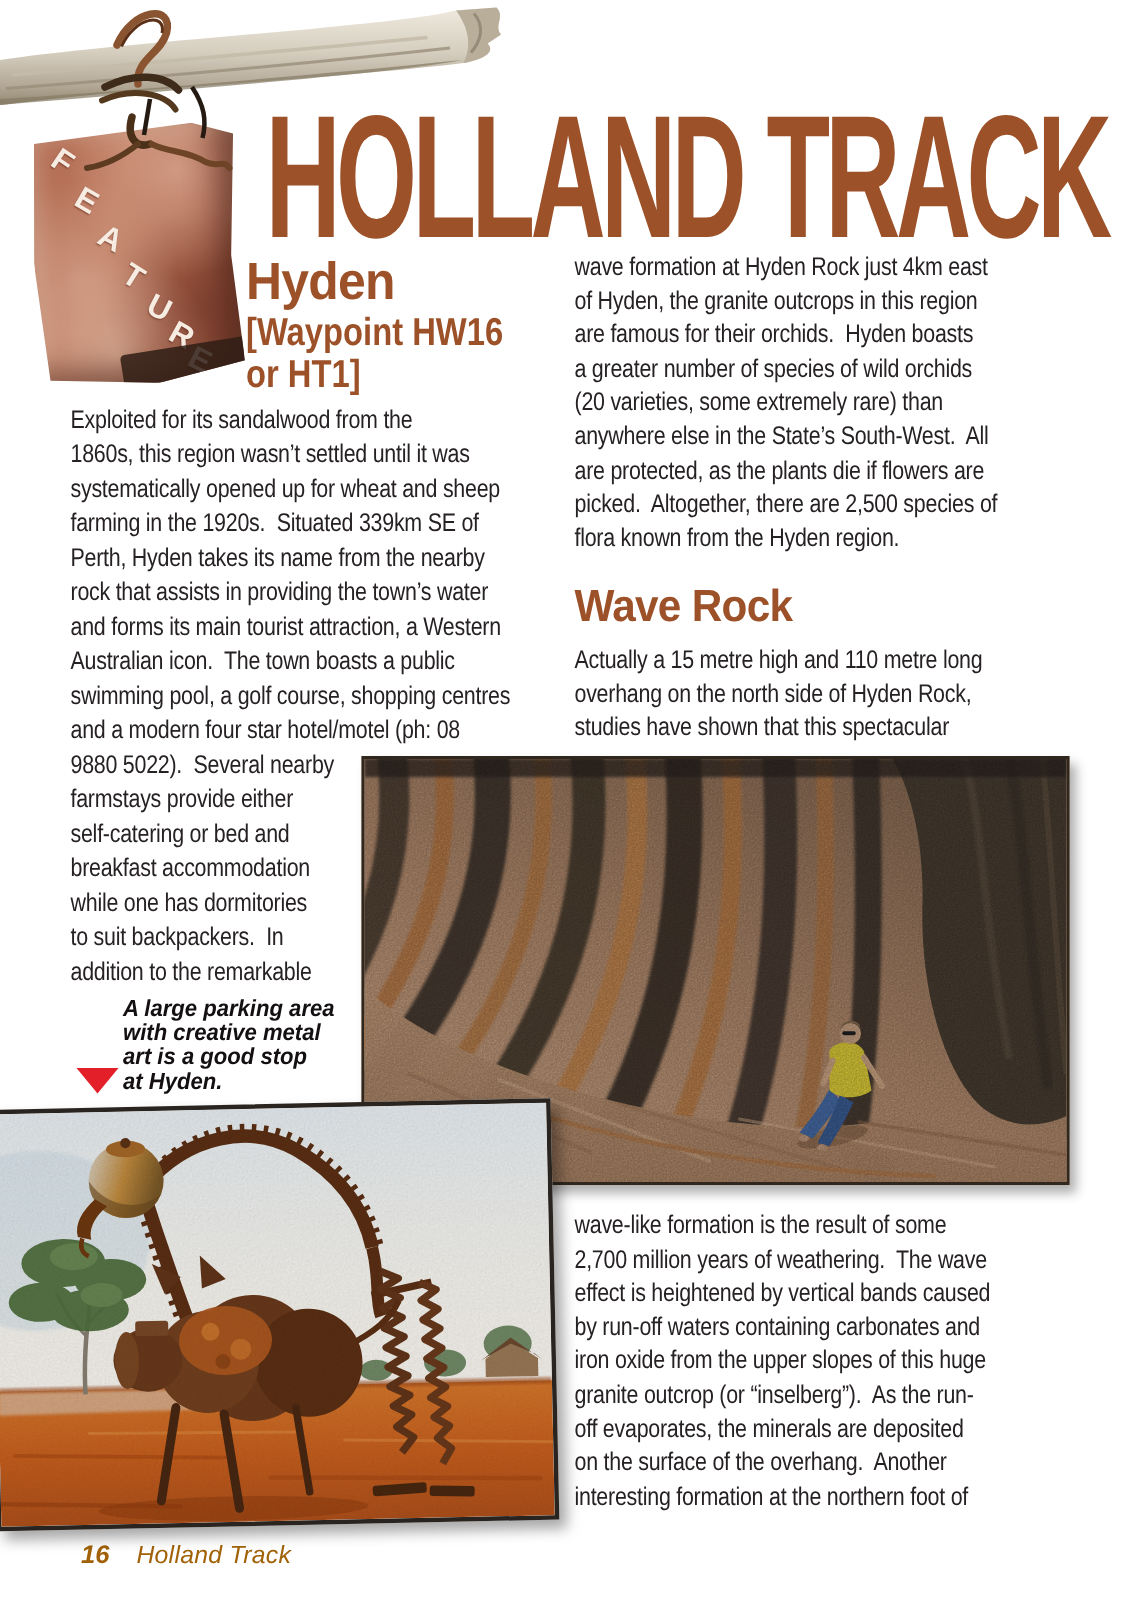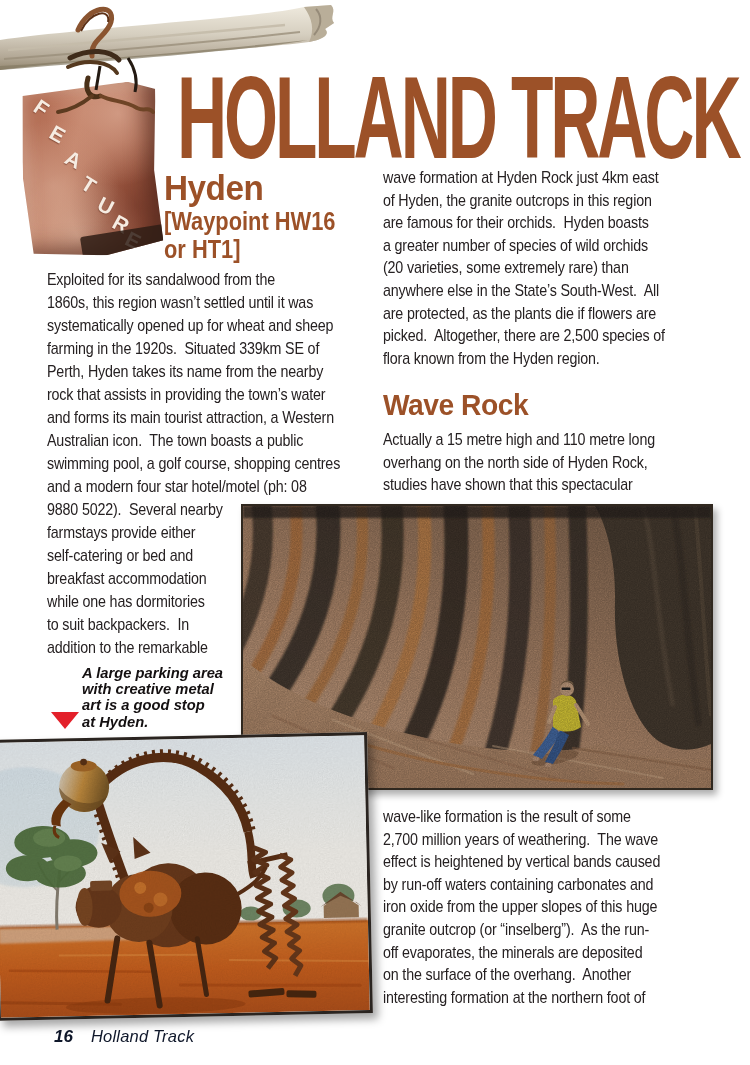--- a/index.html
+++ b/index.html
@@ -28,21 +28,21 @@
   .right-bottom{left:383px;top:806px;}
 
   
   .caption{left:82px;top:665px;font-size:15.5px;line-height:16.2px;font-weight:bold;
            font-style:italic;color:#141011;transform:scale(0.95,1);transform-origin:left top;}
   .caption-triangle{left:51px;top:712px;width:0;height:0;
         border-left:14px solid transparent;border-right:14px solid transparent;
         border-top:17px solid #e3202a;}
 
   
-  .footer{left:54px;top:1027px;font-size:17px;font-style:italic;color:#0f172a;
+  .footer{left:54px;top:1027px;font-size:17px;font-style:italic;color:#a16207;
           display:flex;gap:18px;align-items:baseline;}
   .footer .num{font-weight:bold;letter-spacing:0;}
   .footer .book{font-size:16.5px;letter-spacing:0.2px;}
 
   
   .photo{position:absolute;box-sizing:border-box;}
   .wave-photo{left:241px;top:504px;width:472px;height:286px;border:2px solid #30281f;
               box-shadow:4px 5px 7px rgba(0,0,0,0.32);z-index:1;background:#c49a7a;}
   .metal-photo{left:-5px;top:736px;width:375px;height:281px;border:3px solid #2a2420;
               box-shadow:5px 6px 9px rgba(0,0,0,0.35);z-index:2;background:#f5f2ec;

